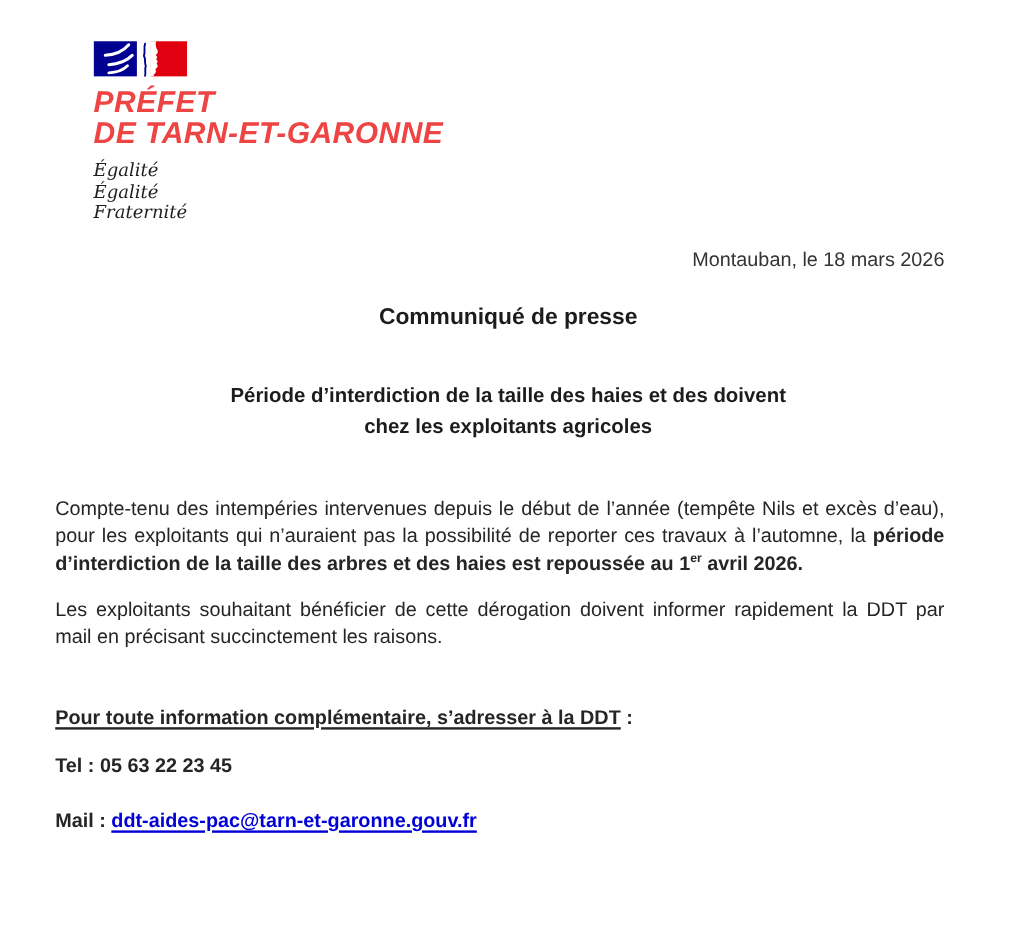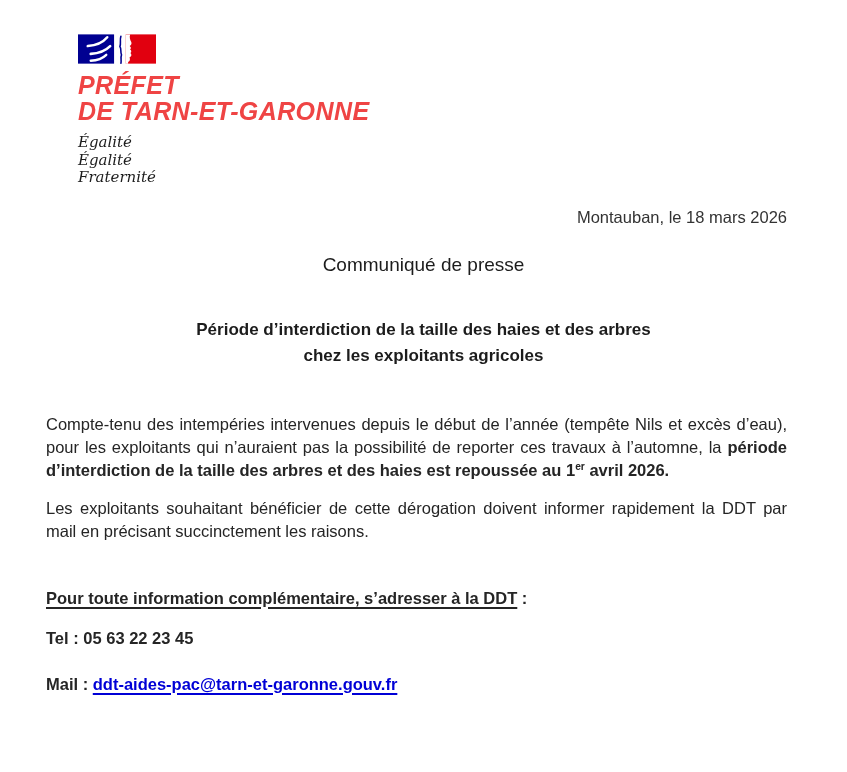--- a/index.html
+++ b/index.html
@@ -39,21 +39,21 @@
     margin: 21px 60px 0 0;
     text-align: right;
     font-size: 16.5px;
     color: #333333;
     padding-left: 40px;
   }
   
   .title {
     margin-top: 27px;
     text-align: center;
-    font-weight: normal;
+    font-weight: bold;
     font-size: 19px;
     color: #1c1c1c;
   }
   .subtitle {
     margin-top: 41px;
     text-align: center;
     font-weight: bold;
     font-size: 17px;
     line-height: 26px;
     color: #1c1c1c;
@@ -135,21 +135,21 @@
       <div>Égalité</div>
       <div>Fraternité</div>
     </div>
   </header>
 
   <div class="date-line">Montauban, le 18 mars 2026</div>
 
   <h1 class="title">Communiqué de presse</h1>
 
   <h2 class="subtitle">
-    <div>Période d’interdiction de la taille des haies et des arbres</div>
+    <div>Période d’interdiction de la taille des haies et des doivent</div>
     <div>chez les exploitants agricoles</div>
   </h2>
 
   <main class="content">
 
     <p class="para-1"><span>Compte-tenu des intempéries intervenues depuis le début de l’année (tempête Nils et excès d’eau), pour les exploitants qui n’auraient pas la possibilité de reporter ces travaux à l’automne, la </span><span class="bold">période d’interdiction de la taille des arbres et des haies est repoussée au 1</span><sup class="ord">er</sup><span class="bold"> avril 2026.</span></p>
 
 
     <p class="para-3">Les exploitants souhaitant bénéficier de cette dérogation doivent informer rapidement la DDT par mail en précisant succinctement les raisons.</p>
 

